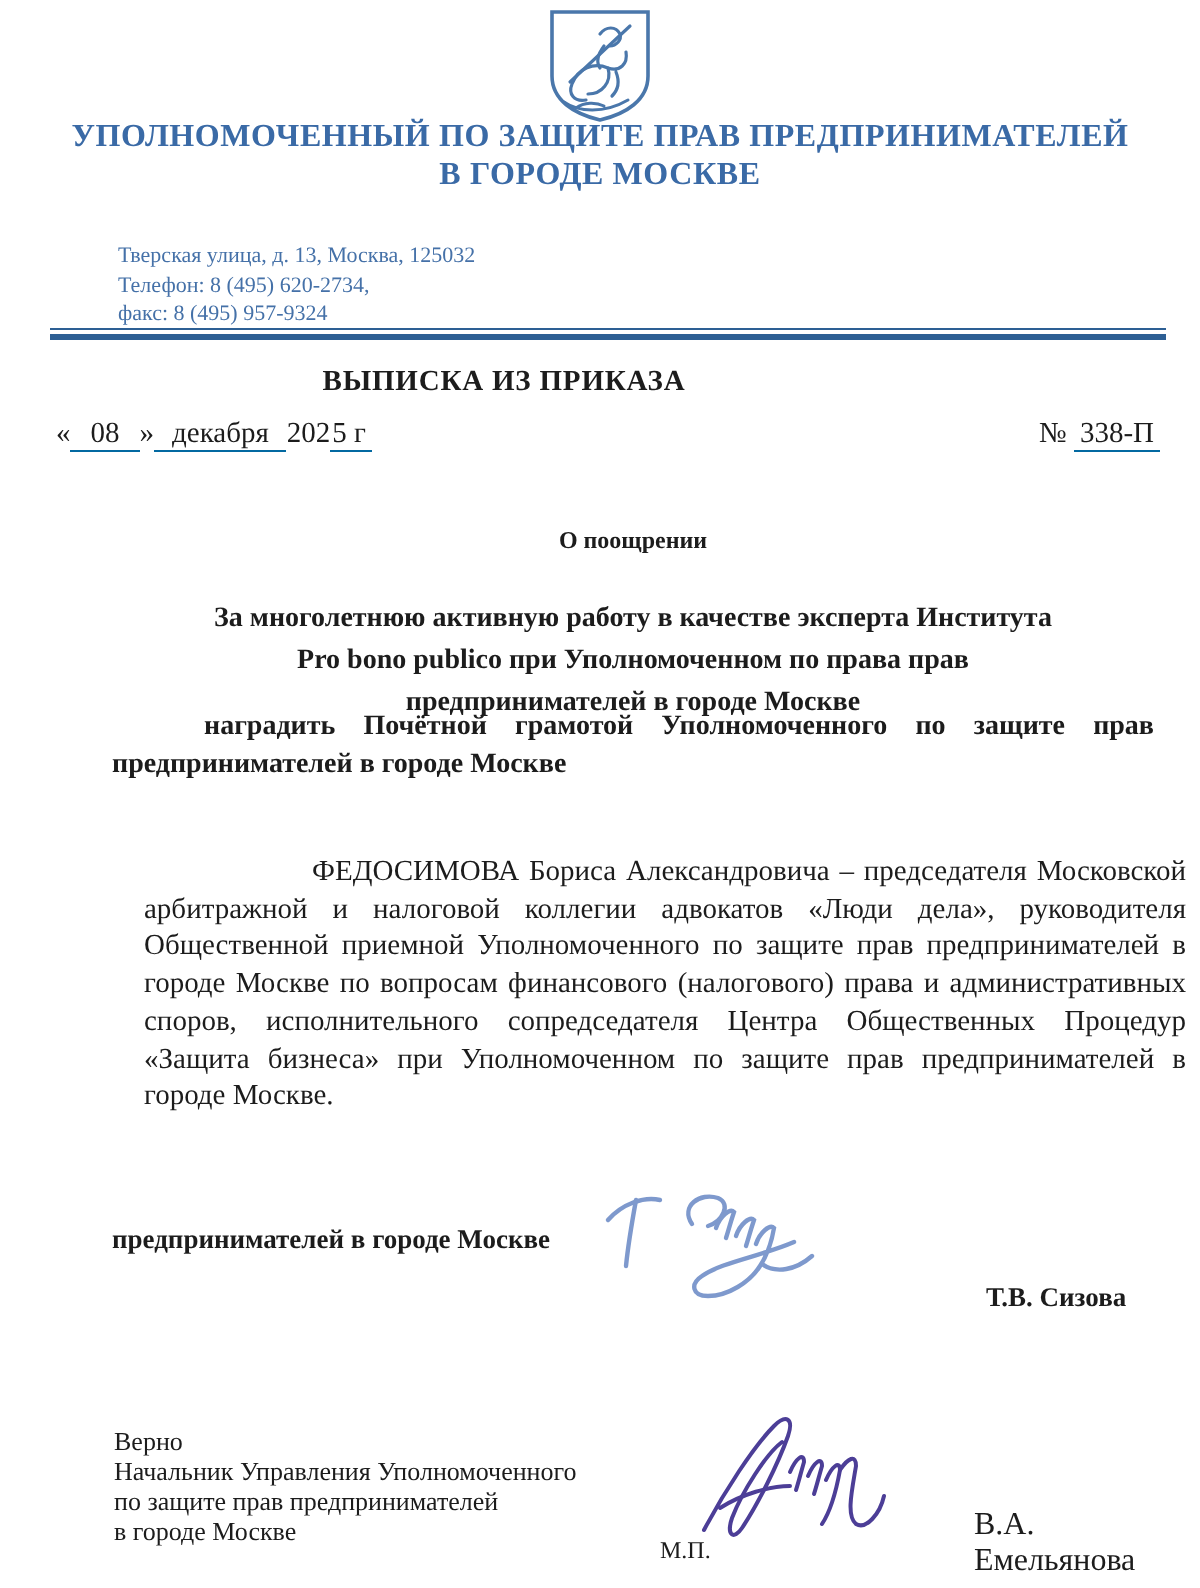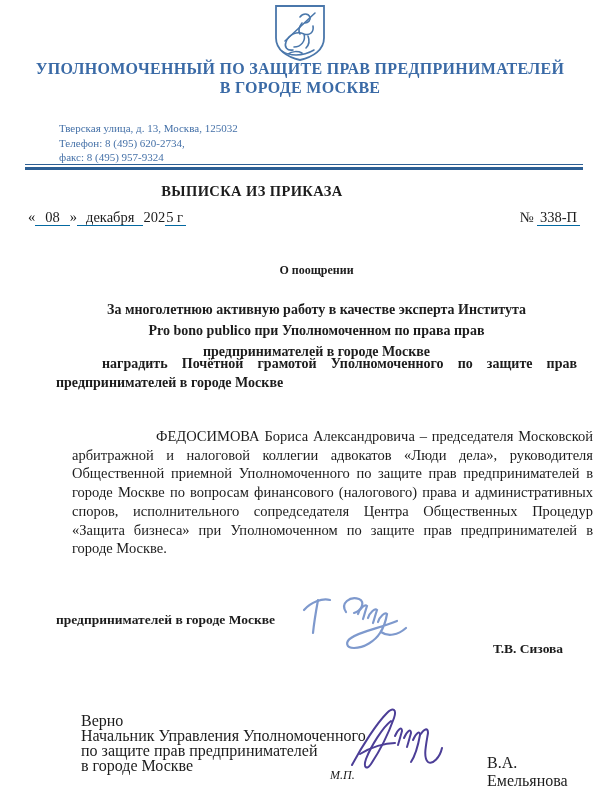--- a/index.html
+++ b/index.html
@@ -59,24 +59,24 @@
     font-size:14.5px;line-height:18.7px;text-align:justify;text-indent:84px;margin-left:16px;
   }
   
   .signing-position{
     position:absolute;top:610px;left:56px;font-weight:bold;
     font-size:13.5px;line-height:20px;
   }
   .sig-sizova{position:absolute;top:588px;left:298px;}
   .signer-name{position:absolute;top:629px;left:493px;font-weight:bold;font-size:13.5px;margin-top:12px;}
   .certifier-position{
-    position:absolute;top:713px;left:57px;font-size:16px;line-height:15px;margin-left:24px;
+    position:absolute;top:713px;left:57px;font-size:13px;line-height:15px;
   }
   .sig-emelyanova{position:absolute;top:701px;left:344px;}
-  .stamp-place{position:absolute;top:768px;left:330px;font-size:12px;font-style:italic;}
+  .stamp-place{position:absolute;top:768px;left:330px;font-size:12px;}
   .certifier-name{position:absolute;top:754px;left:487px;font-size:16px;}
 </style>
 </head>
 <body>
 
 <div class="page">
 
   <div class="emblem">
     <svg width="56" height="58" viewBox="0 0 56 58" fill="none" xmlns="http://www.w3.org/2000/svg">
       <path d="M4,2 H52 V34 C52,46 41,53 28,56 C15,53 4,46 4,34 Z" stroke="#4a77ab" stroke-width="1.8" fill="#ffffff"></path>

